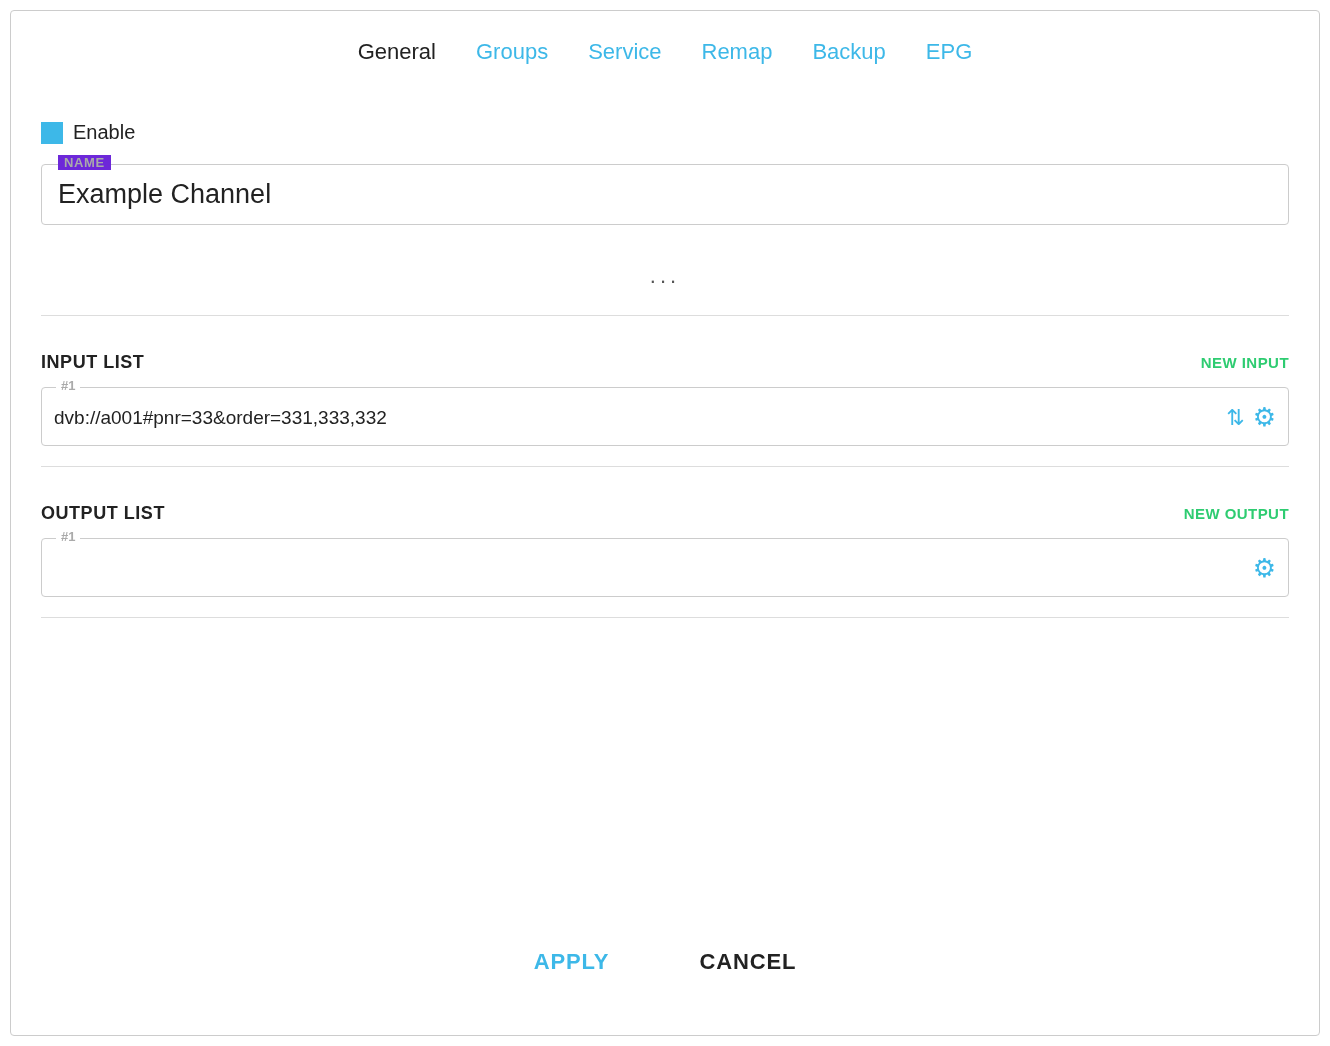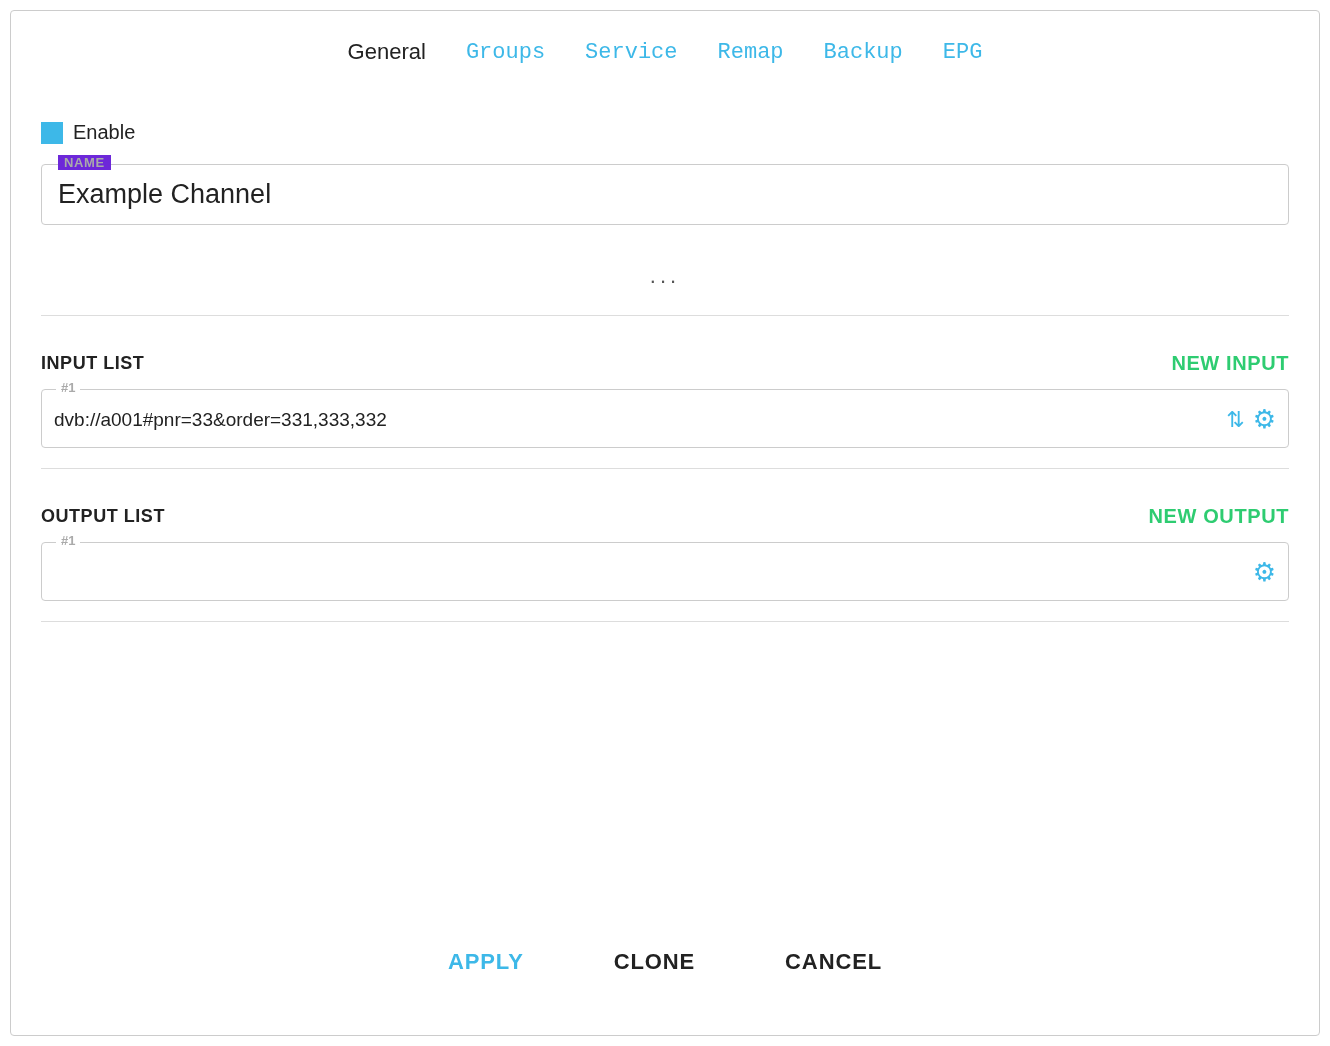--- a/index.html
+++ b/index.html
@@ -45,21 +45,20 @@
       cursor: pointer;
       text-decoration: none;
     }
 
     .tab-item.active {
       color: #222;
     }
 
     .tab-item.inactive {
       color: #3db8e8;
-      font-family: Liberation Mono, monospace;
     }
 
     
     .enable-row {
       display: flex;
       align-items: center;
       gap: 10px;
       margin-top: 32px;
       margin-bottom: 20px;
     }
@@ -136,21 +135,21 @@
     }
 
     .section-title {
       font-size: 18px;
       font-weight: 800;
       color: #222;
       letter-spacing: 0.03em;
     }
 
     .section-action {
-      font-size: 20px;
+      font-size: 15px;
       font-weight: 800;
       color: #2ecc71;
       cursor: pointer;
       letter-spacing: 0.03em;
     }
 
     .icon-btn {
       cursor: pointer;
       display: flex;
       align-items: center;
@@ -299,17 +298,16 @@
     <div class="input-with-icons">
       <input class="text-input-plain" type="text" value="" style="">
       <span class="gear-icon icon-btn">⚙</span>
     </div>
   </div>
 
   <hr class="divider">
 
   <div class="bottom-actions">
     <button class="btn btn-apply">APPLY</button>
-    <button class="btn btn-clone">CLONE</button>
     <button class="btn btn-cancel">CANCEL</button>
   </div>
 
 </div>
 
 </body></html>

